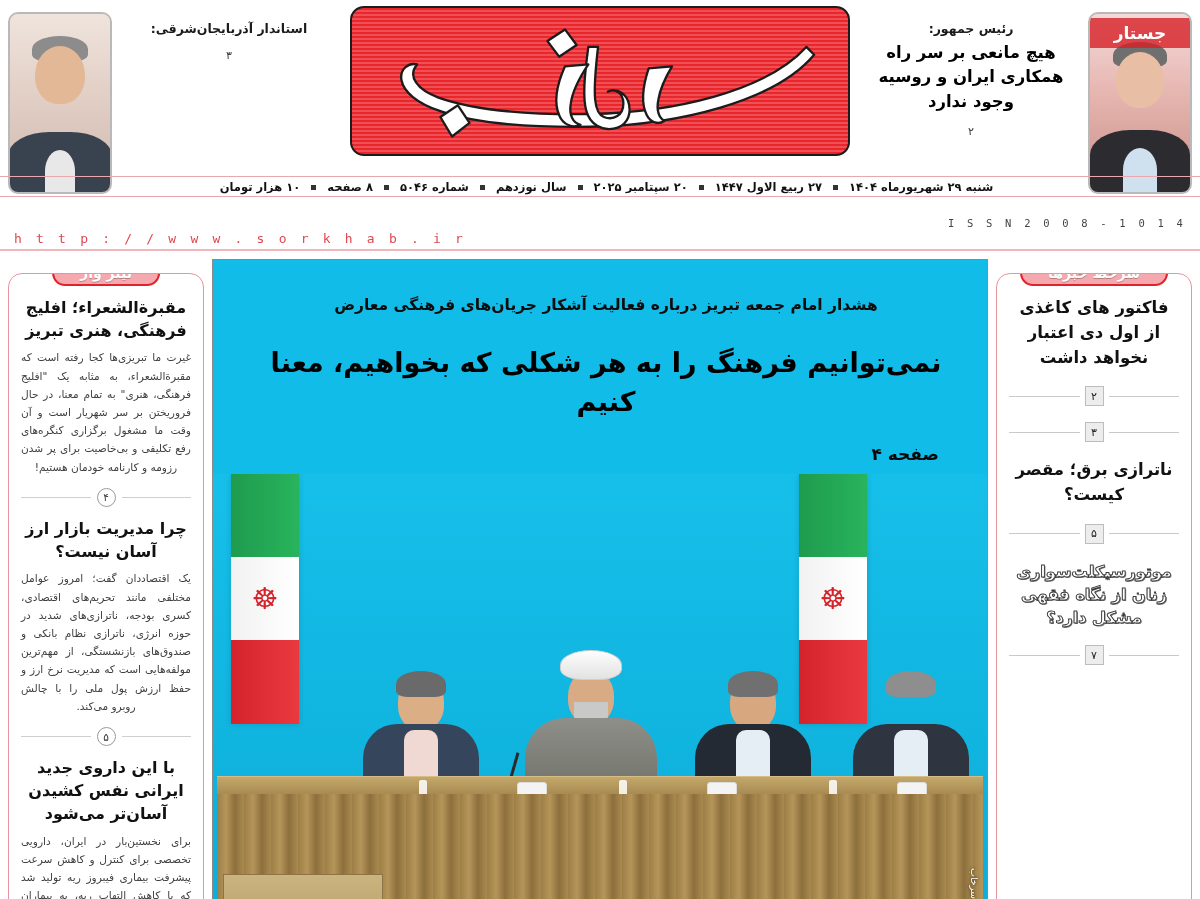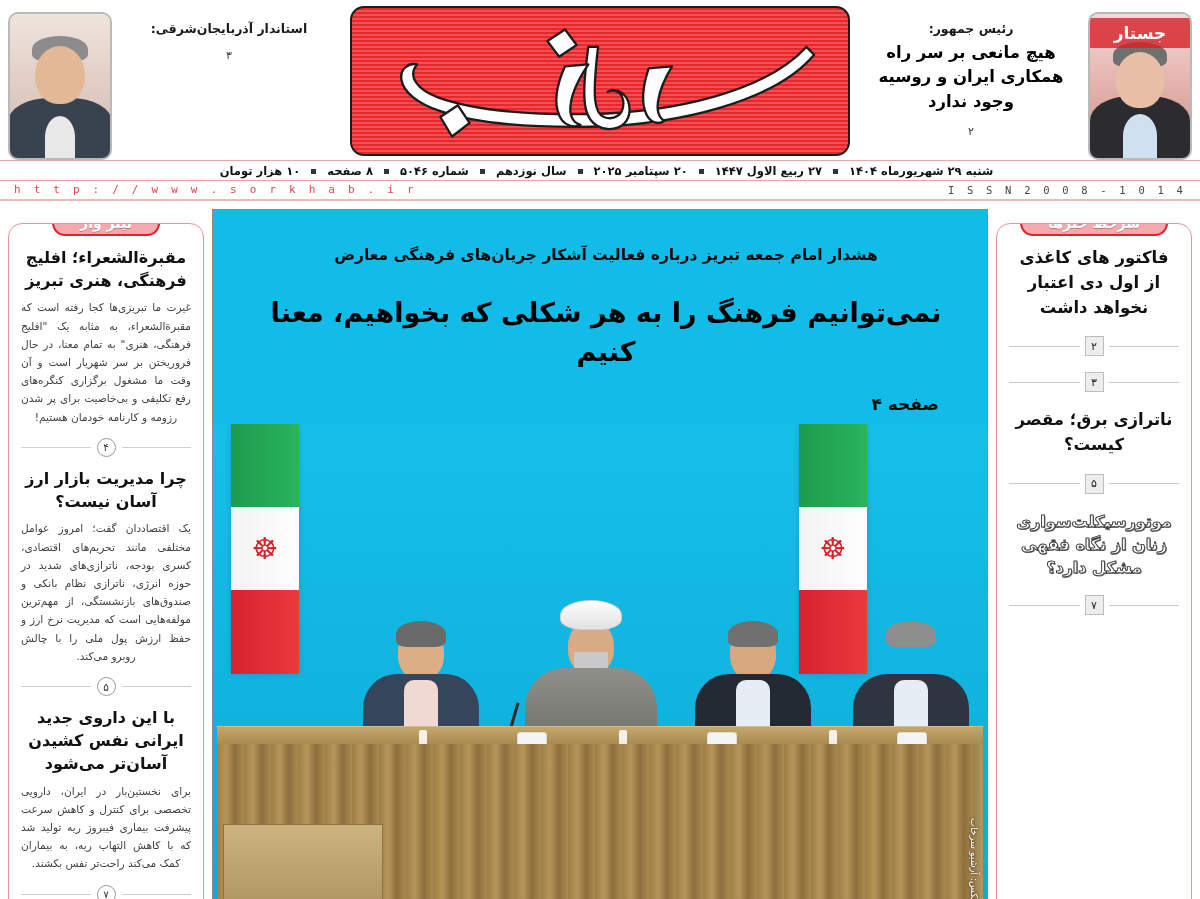--- a/index.html
+++ b/index.html
@@ -37,21 +37,21 @@
     display: flex;
     flex-direction: row;
     align-items: flex-start;
     gap: 8px;
     width: 330px;
     padding-top: 6px;
   }
 
   .portrait {
     width: 104px;
-    height: 148px;
+    height: 182px;
     border: 2px solid #b9b9b9;
     border-radius: 10px;
     background: #d8d2cc;
     position: relative;
     overflow: hidden;
     flex: 0 0 auto;
   }
 
   .portrait .bg-l { position: absolute; inset: 0; background:
       linear-gradient(180deg,#efe4dd 0%, #e2cfc6 45%, #cfb9ae 100%); }
@@ -158,25 +158,26 @@
   }
   .url-row {
     display: flex;
     flex-direction: row;
     justify-content: space-between;
     align-items: center;
     padding: 2px 14px 3px 14px;
     border-bottom: 2px solid #f0b8bc;
   }
   .site-url {
-    font-size: 11px;
+    font-size: 13px;
     color: #e0474f;
     letter-spacing: 3.2px;
     font-family: "DejaVu Sans Mono", monospace;
     direction: ltr;
+    margin-top: 32px;
   }
   .issn {
     font-size: 10.5px;
     color: #444;
     letter-spacing: 3.2px;
     font-family: "DejaVu Sans Mono", monospace;
     direction: ltr;
   }
 
   

